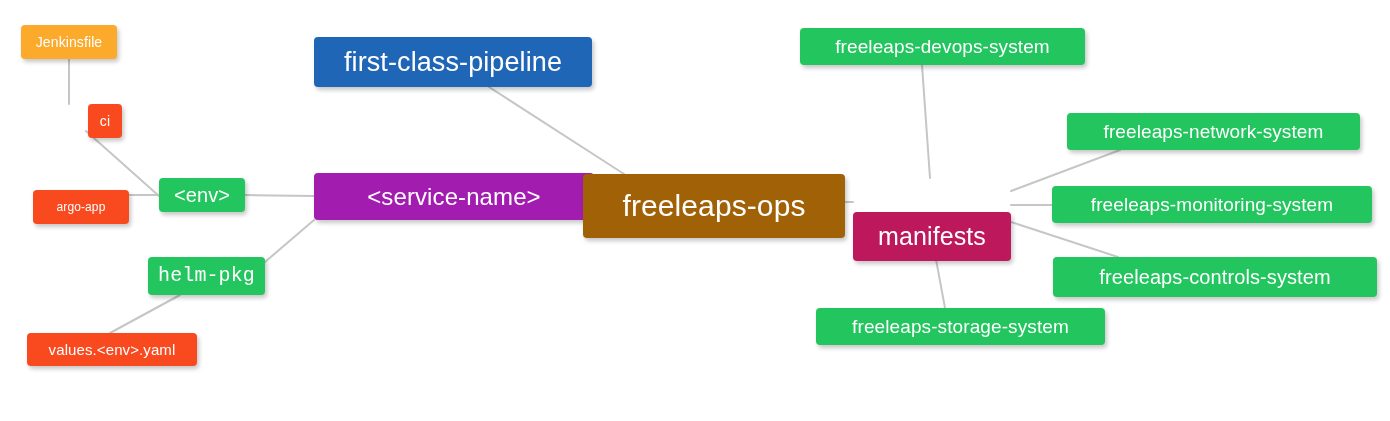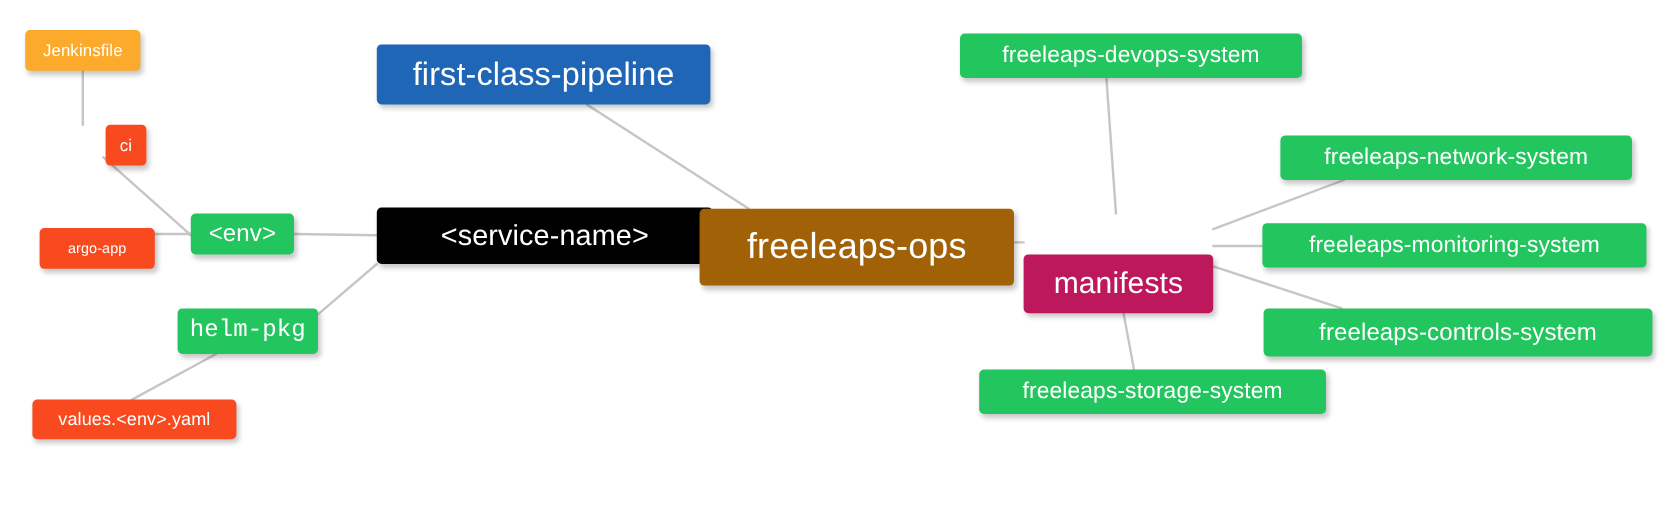--- a/index.html
+++ b/index.html
@@ -79,21 +79,21 @@
       </div>
       <div class="node" style="left: 148px; top: 257px; width: 117px; height: 38px; background: rgb(34, 197, 94); font-size: 20px; font-family: Liberation Mono, monospace;">
         <span class="node-label">helm-pkg</span>
       </div>
       <div class="node" style="left: 27px; top: 333px; width: 170px; height: 33px; background: rgb(249, 73, 30); font-size: 15px;">
         <span class="node-label">values.&lt;env&gt;.yaml</span>
       </div>
       <div class="node" style="left: 314px; top: 37px; width: 278px; height: 50px; background: rgb(32, 102, 182); font-size: 27px;">
         <span class="node-label">first-class-pipeline</span>
       </div>
-      <div class="node" style="left: 314px; top: 173px; width: 280px; height: 47px; background: #000000; font-size: 24px;">
+      <div class="node" style="left: 314px; top: 173px; width: 280px; height: 47px; background: #a21caf; font-size: 24px;">
         <span class="node-label">&lt;service-name&gt;</span>
       </div>
       <div class="node" style="left: 583px; top: 174px; width: 262px; height: 64px; background: #a16207; font-size: 30px;">
         <span class="node-label">freeleaps-ops</span>
       </div>
       <div class="node" style="left: 853px; top: 178px; width: 158px; height: 49px; background: #be185d; font-size: 25px; margin-top: 34px;">
         <span class="node-label">manifests</span>
       </div>
       <div class="node" style="left: 800px; top: 28px; width: 285px; height: 37px; background: rgb(34, 197, 94); font-size: 19px;">
         <span class="node-label">freeleaps-devops-system</span>

